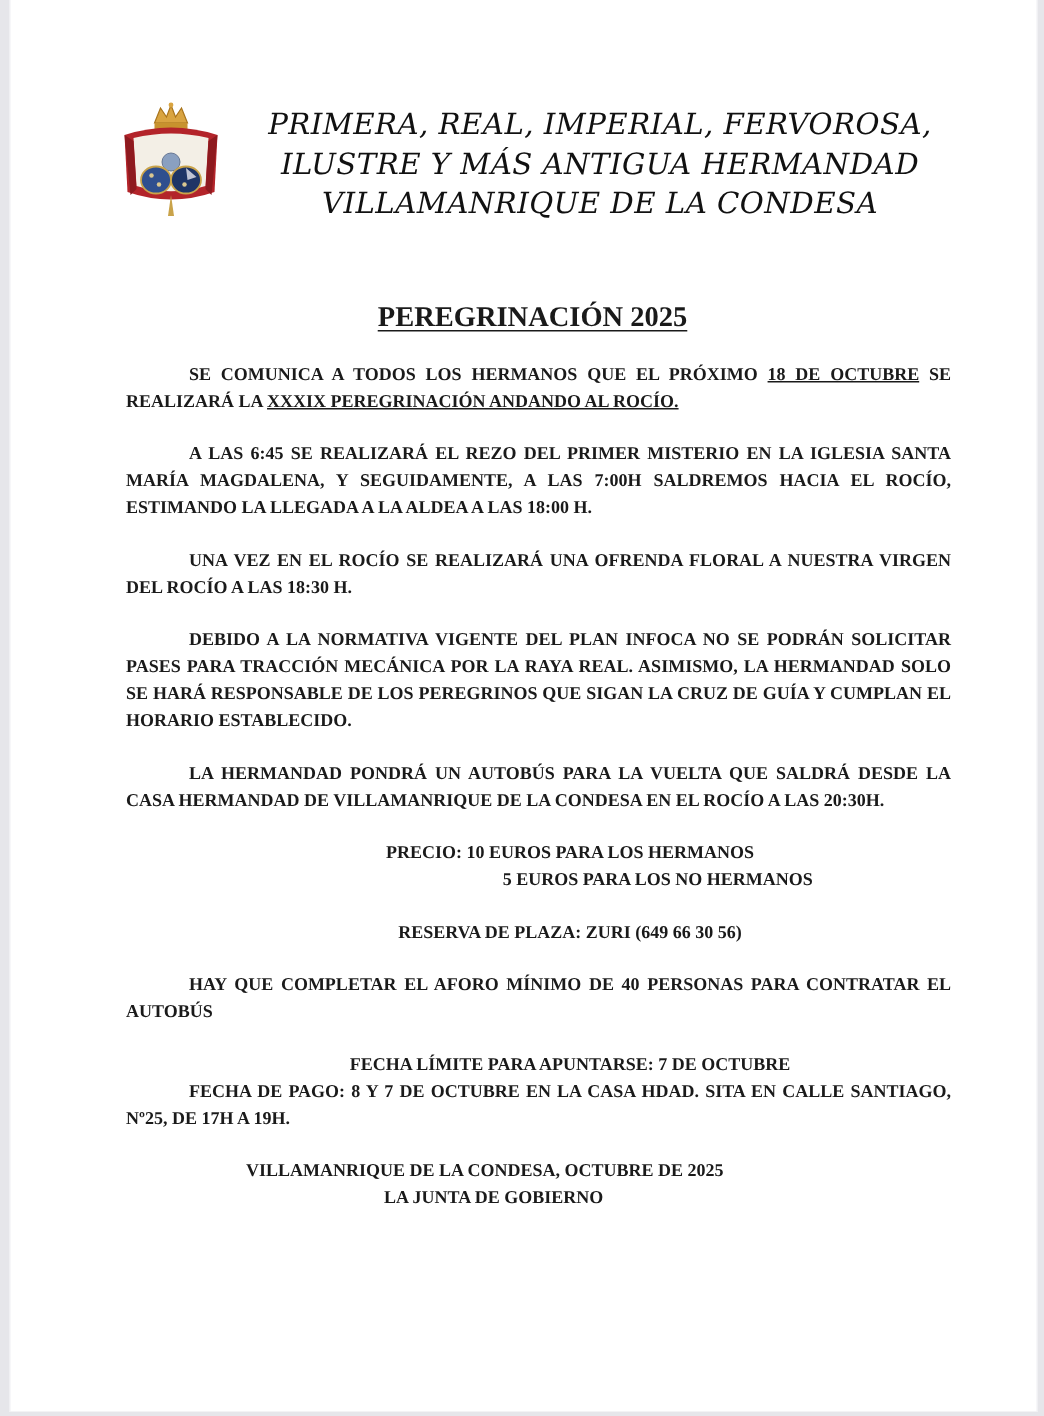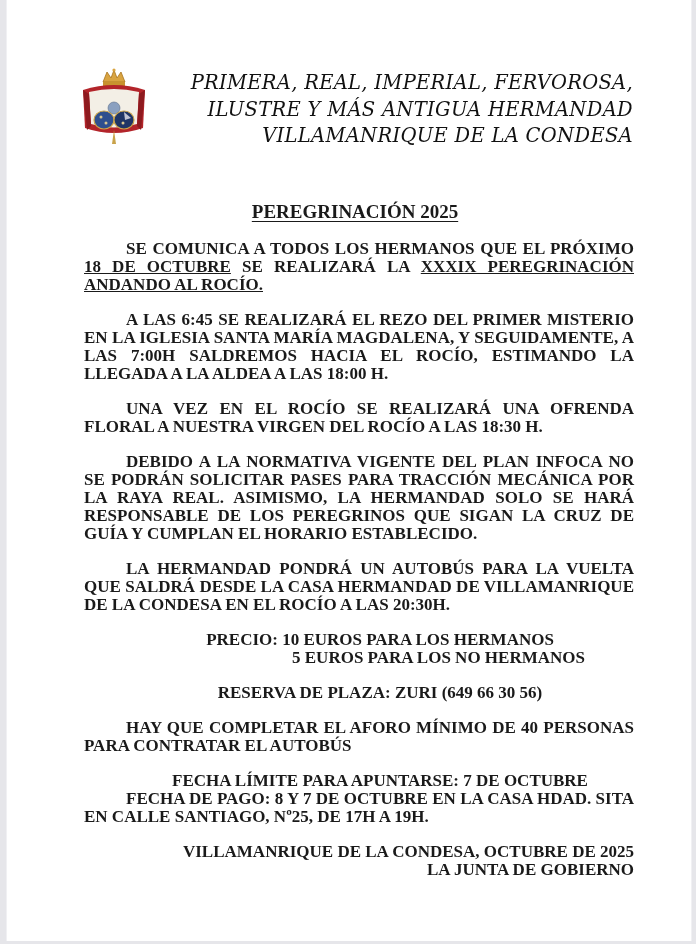--- a/index.html
+++ b/index.html
@@ -17,38 +17,38 @@
     .crest {
       position: absolute; left: 72px; top: 68px; width: 70px; height: 82px;
     }
     .header-title {
       position: absolute; left: 160px; top: 70px; width: 466px;
       text-align: center;
       font-family: "DejaVu Serif", serif;
       font-style: italic; font-size: 19.5px; line-height: 26.5px;
       letter-spacing: 0.3px; color: #111;
     }
-    .header-title div { white-space: nowrap; text-align: right; }
+    .header-title div { white-space: nowrap; }
     .doc-title {
       position: absolute; left: 0; width: 696px; top: 201px;
       text-align: center; font-weight: bold; font-size: 19px;
       text-decoration: underline; text-underline-offset: 3px;
     }
     .body {
       position: absolute; left: 77px; width: 550px; top: 240px;
-      font-weight: bold; font-size: 17px; line-height: 18px;
+      font-weight: bold; font-size: 12px; line-height: 18px;
       text-align: justify;
     }
     .para { margin: 0 0 17px 0; text-indent: 42px; }
     .u { text-decoration: underline; }
     .indent { padding-left: 42px; }
     .indent2 { padding-left: 159px; }
     .block { margin-bottom: 17px; }
     .nojust { text-align: center; }
-    .sign { text-align: right; }
+    .sign { text-align: left; }
     .sign .l1 { padding-left: 80px; }
     .sign .l2 { padding-left: 172px; }
   </style>
 </head>
 <body>
 
 <div class="page">
 
   <svg class="crest" viewBox="0 0 70 82">
 

